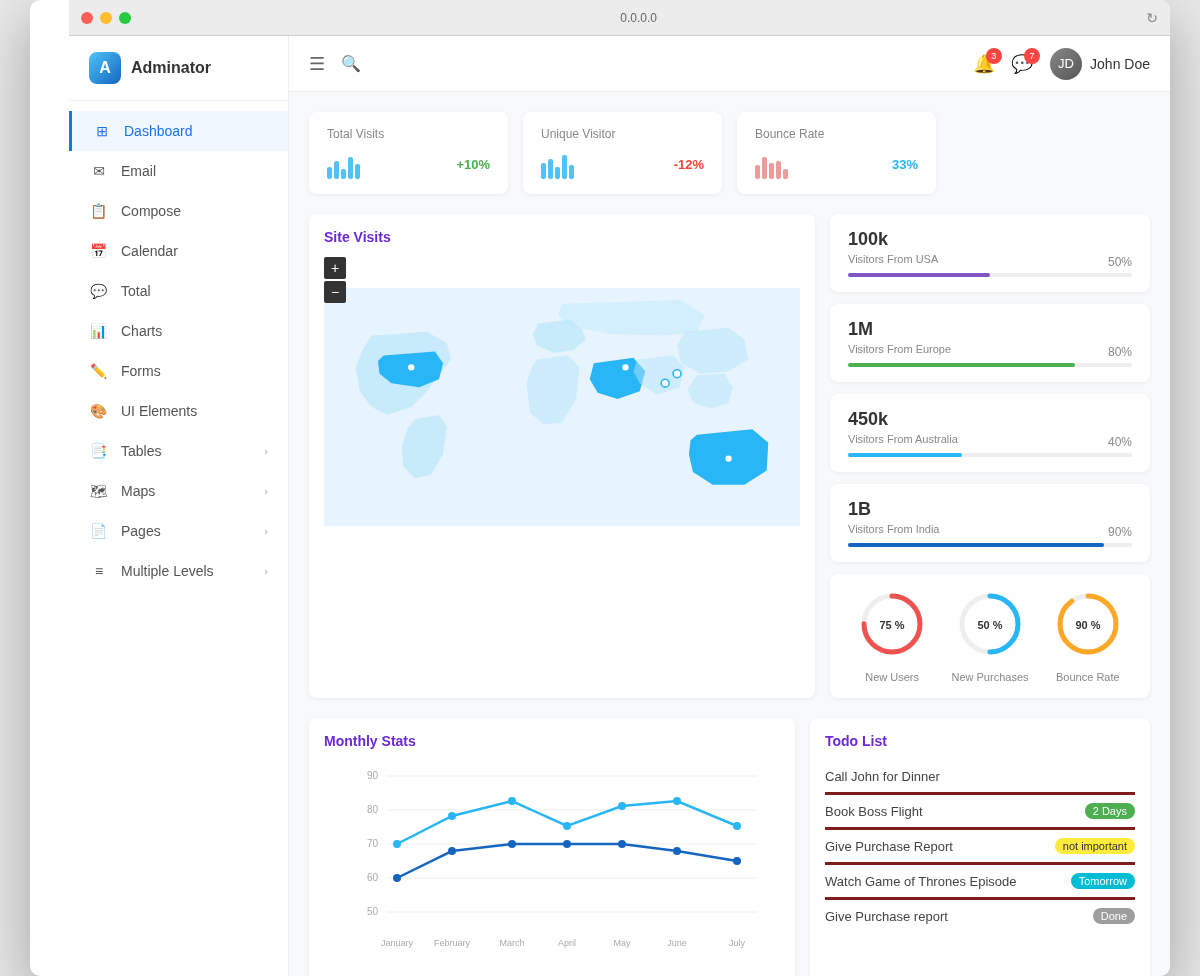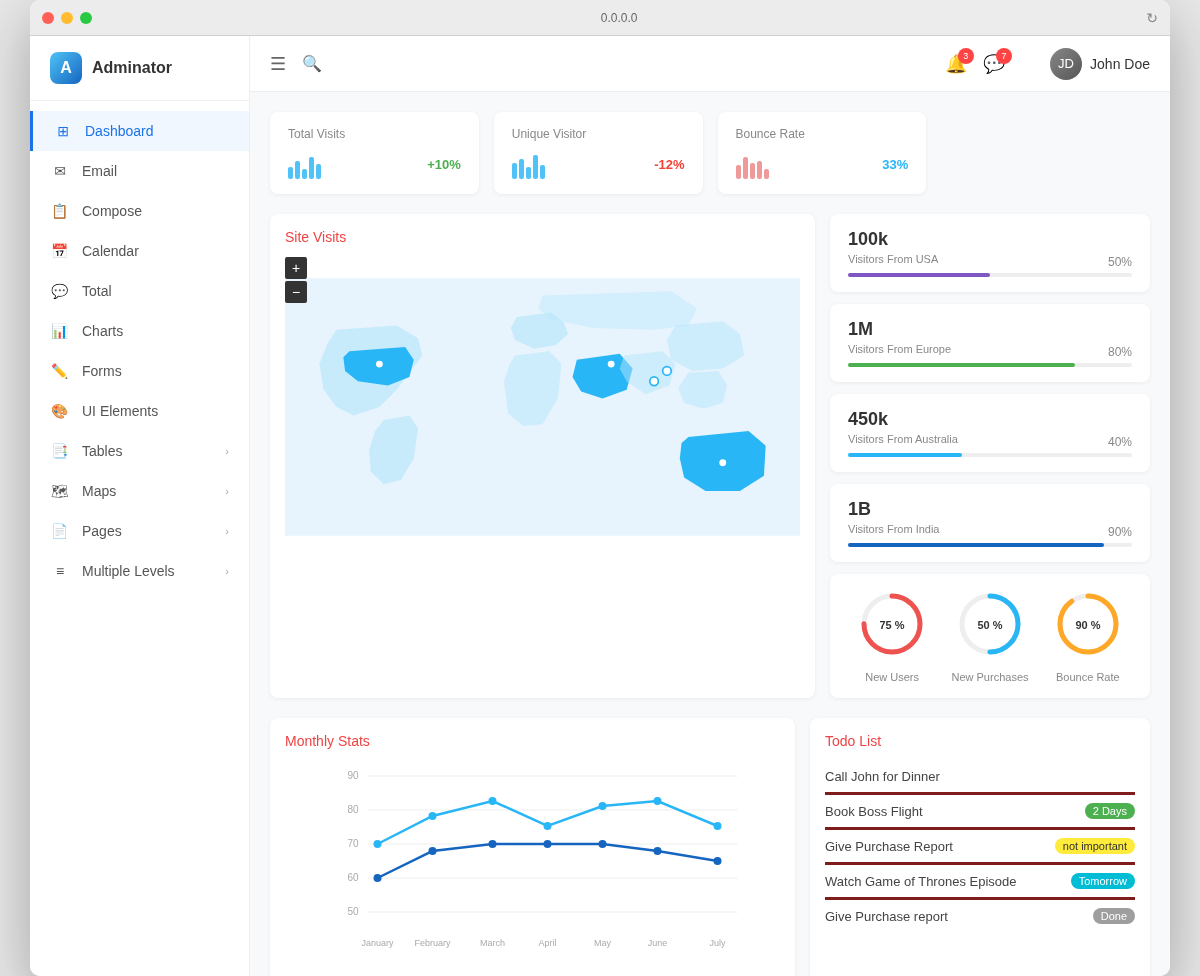--- a/index.html
+++ b/index.html
@@ -1,18 +1,18 @@
 <!DOCTYPE html>
 <html><head>
   <meta charset="utf-8">
   <style>
     * { margin: 0; padding: 0; box-sizing: border-box; }
     body { font-family: -apple-system, BlinkMacSystemFont, 'Segoe UI', sans-serif; background: #e8e8e8; display: flex; justify-content: center; align-items: center; min-height: 100vh; }
     
-    .window { width: 1140px; background: #fff; border-radius: 10px; box-shadow: 0 20px 60px rgba(0,0,0,0.3); overflow: hidden; }
+    .window { width: 1140px; background: #fff; border-radius: 10px; box-shadow: 0 20px 60px rgba(0,0,0,0.3); overflow: hidden; padding-left: 39px; }
     
     
     .titlebar { background: #ececec; height: 36px; display: flex; align-items: center; padding: 0 12px; border-bottom: 1px solid #d0d0d0; }
     .traffic-lights { display: flex; gap: 7px; }
     .tl { width: 12px; height: 12px; border-radius: 50%; }
     .tl.red { background: #ff5f57; }
     .tl.yellow { background: #ffbd2e; }
     .tl.green { background: #28ca41; }
     .url-bar { flex: 1; text-align: center; font-size: 12px; color: #666; margin: 0 80px; }
     .refresh-btn { font-size: 14px; color: #888; }
@@ -33,21 +33,21 @@
 
     
     .topbar { display: flex; align-items: center; padding: 0 20px; height: 56px; border-bottom: 1px solid #eee; background: #fff; }
     .topbar-left { display: flex; align-items: center; gap: 16px; }
     .hamburger { font-size: 18px; color: #666; cursor: pointer; }
     .search-icon-top { font-size: 16px; color: #666; cursor: pointer; }
     .topbar-right { margin-left: auto; display: flex; align-items: center; gap: 16px; }
     .notif-btn { position: relative; cursor: pointer; font-size: 18px; color: #888; }
     .notif-badge { position: absolute; top: -5px; right: -6px; background: #ff4444; color: white; font-size: 9px; border-radius: 50%; width: 16px; height: 16px; display: flex; align-items: center; justify-content: center; }
     .user-info { display: flex; align-items: center; gap: 8px; cursor: pointer; }
-    .user-avatar { width: 32px; height: 32px; border-radius: 50%; background: linear-gradient(135deg, #888, #555); display: flex; align-items: center; justify-content: center; color: white; font-size: 13px; margin-left: 28px; }
+    .user-avatar { width: 32px; height: 32px; border-radius: 50%; background: linear-gradient(135deg, #888, #555); display: flex; align-items: center; justify-content: center; color: white; font-size: 13px; }
     .user-name { font-size: 14px; color: #333; }
 
     
     .main-content { flex: 1; background: #f8f9fa; overflow-y: auto; padding: 20px; }
     
     
     .stats-row { display: grid; grid-template-columns: repeat(4, 1fr); gap: 15px; margin-bottom: 20px; }
     .stat-card { background: #fff; border-radius: 8px; padding: 15px 18px; box-shadow: 0 1px 4px rgba(0,0,0,0.06); }
     .stat-label { font-size: 12px; color: #888; margin-bottom: 8px; }
     .stat-body { display: flex; align-items: center; justify-content: space-between; }
@@ -55,21 +55,21 @@
     .mini-bar { width: 5px; background: #4fc3f7; border-radius: 2px; }
     .stat-change { font-size: 13px; font-weight: 600; }
     .stat-change.green { color: #4caf50; }
     .stat-change.red { color: #f44336; }
 
     
     .middle-section { display: grid; grid-template-columns: 1fr 320px; gap: 15px; margin-bottom: 20px; }
     
     
     .map-card { background: #fff; border-radius: 8px; padding: 15px; box-shadow: 0 1px 4px rgba(0,0,0,0.06); }
-    .card-title { font-size: 14px; font-weight: 400; color: #ef4444; margin-bottom: 12px; }
+    .card-title { font-size: 14px; font-weight: 700; color: #6d28d9; margin-bottom: 12px; }
     .map-container { position: relative; height: 300px; }
     .map-svg { width: 100%; height: 100%; }
     
     
     .zoom-controls { position: absolute; top: 0; left: 0; display: flex; flex-direction: column; gap: 2px; }
     .zoom-btn { width: 22px; height: 22px; background: #333; color: white; border: none; cursor: pointer; font-size: 14px; display: flex; align-items: center; justify-content: center; border-radius: 2px; }
 
     
     .stats-sidebar { display: flex; flex-direction: column; gap: 12px; }
     

